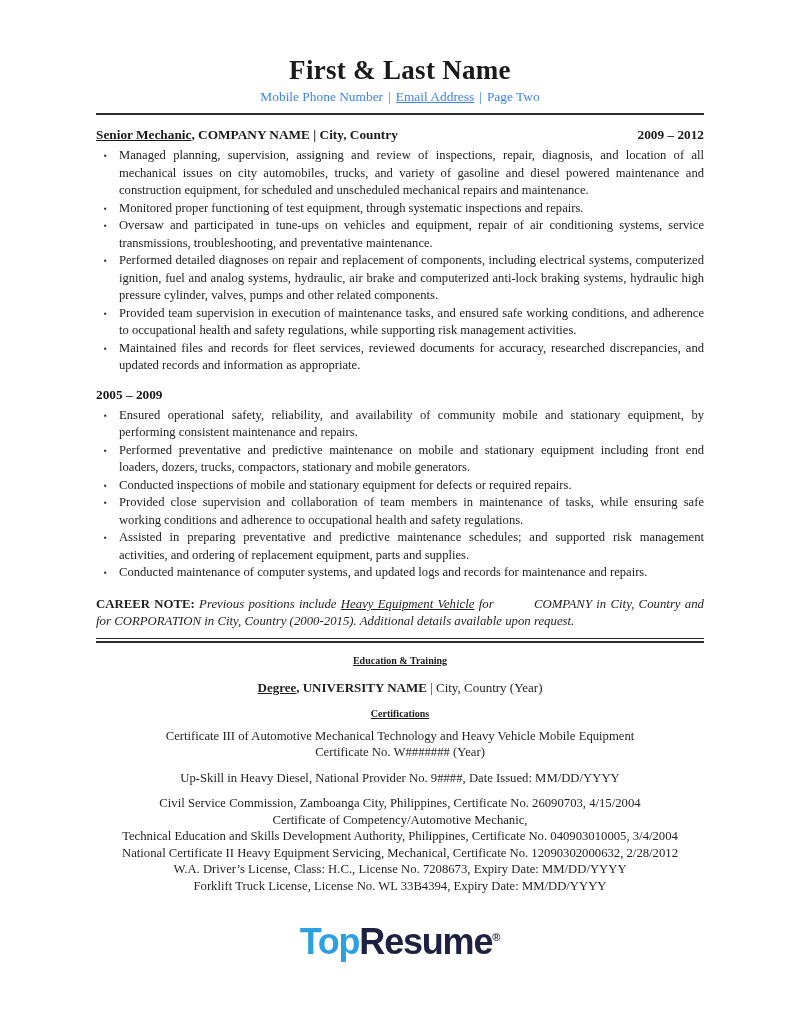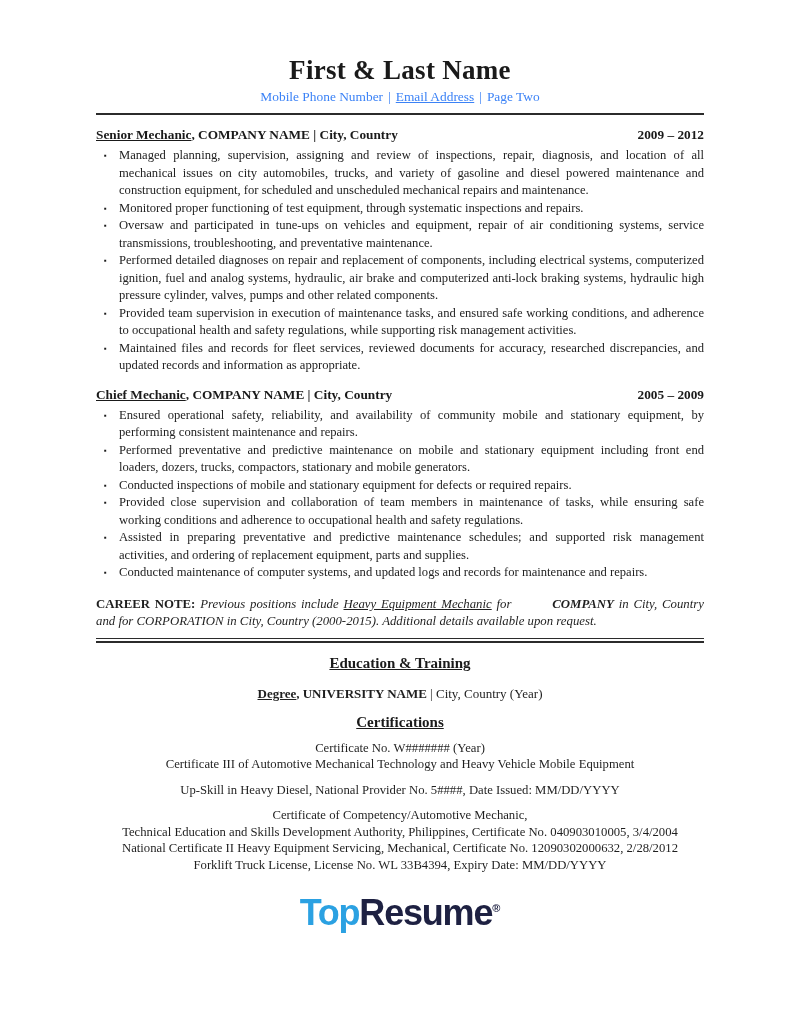--- a/index.html
+++ b/index.html
@@ -21,33 +21,33 @@
   .job-title { text-decoration:underline; }
   .bullets { list-style:none; margin:4px 0 0 0; padding:0; }
   .bullet-item { display:flex; font-size:12.6px; line-height:17.5px; color:#222; }
   .bullet-marker { flex:none; width:23px; padding-left:8px; box-sizing:border-box; font-size:8px; line-height:17.5px; color:#1a1a1a; }
   .bullet-text { flex:1; text-align:justify; }
 
   
   .career-note { margin:14px 0 0 0; font-size:12.8px; line-height:17px; text-align:justify; font-style:italic; color:#1f1f1f; }
   .cn-label { font-style:normal; font-weight:bold; }
   .cn-underline { text-decoration:underline; }
-  .cn-company { font-weight:bold;margin-left:36px; }
+  .cn-company { font-weight:normal;margin-left:36px; }
   .double-rule { margin-top:8px; height:2px; border-top:1px solid #2b2b2b; border-bottom:2px solid #2b2b2b; }
 
   
-  .section-heading { margin:12px 0 0 0; text-align:center; font-size:15px; font-weight:bold; text-decoration:underline; color:#1a1a1a; }
+  .section-heading { margin:12px 0 0 0; text-align:center; font-size:10px; font-weight:bold; text-decoration:underline; color:#1a1a1a; }
   .degree-line { margin:14px 0 0 0; text-align:center; font-size:13px; color:#1f1f1f; }
   .degree-name { font-weight:bold; text-decoration:underline; }
   .bold { font-weight:bold; }
   .cert-group { margin-top:9px; text-align:center; font-size:12.7px; line-height:16.5px; color:#1f1f1f; }
   .cert-line { }
 
   
-  .logo { margin-top:20px; text-align:center; font-family:"Liberation Sans", sans-serif; font-weight:bold; font-size:36px; letter-spacing:-1.2px; line-height:1.1; }
+  .logo { margin-top:28px; text-align:center; font-family:"Liberation Sans", sans-serif; font-weight:bold; font-size:36px; letter-spacing:-1.2px; line-height:1.1; }
   .logo-top { color:#2ba1e2; }
   .logo-resume { color:#1e2142; }
   .logo-reg { font-size:11px; vertical-align:super; color:#1e2142; letter-spacing:0; }
 </style>
 </head>
 <body>
 
 <div class="page">
 
   <h1 class="name">First &amp; Last Name</h1>
@@ -82,21 +82,20 @@
         </li>
       <li class="bullet-item">
           <span class="bullet-marker">▪</span>
           <span class="bullet-text">Maintained files and records for fleet services, reviewed documents for accuracy, researched discrepancies, and updated records and information as appropriate.</span>
         </li>
     </ul>
   </section>
 
   <section class="job">
     <div class="job-head">
-      <div><span class="job-title">Chief Mechanic</span><span>, COMPANY NAME | City, Country</span></div>
       <div>2005 – 2009</div>
     </div>
     <ul class="bullets">
       <li class="bullet-item">
           <span class="bullet-marker">▪</span>
           <span class="bullet-text">Ensured operational safety, reliability, and availability of community mobile and stationary equipment, by performing consistent maintenance and repairs.</span>
         </li>
       <li class="bullet-item">
           <span class="bullet-marker">▪</span>
           <span class="bullet-text">Performed preventative and predictive maintenance on mobile and stationary equipment including front end loaders, dozers, trucks, compactors, stationary and mobile generators.</span>
@@ -113,40 +112,42 @@
           <span class="bullet-marker">▪</span>
           <span class="bullet-text">Assisted in preparing preventative and predictive maintenance schedules; and supported risk management activities, and ordering of replacement equipment, parts and supplies.</span>
         </li>
       <li class="bullet-item">
           <span class="bullet-marker">▪</span>
           <span class="bullet-text">Conducted maintenance of computer systems, and updated logs and records for maintenance and repairs.</span>
         </li>
     </ul>
   </section>
 
-  <p class="career-note"><span class="cn-label">CAREER NOTE:</span><span> Previous positions include </span><span class="cn-underline">Heavy Equipment Mechanic</span><span> for </span><span class="cn-company">COMPANY</span><span> in City, Country and for CORPORATION in City, Country (2000-2015). Additional details available upon request.</span></p>
+  <p class="career-note"><span class="cn-label">CAREER NOTE:</span><span> Previous positions include </span><span class="cn-underline">Heavy Equipment Vehicle</span><span> for </span><span class="cn-company">COMPANY</span><span> in City, Country and for CORPORATION in City, Country (2000-2015). Additional details available upon request.</span></p>
 
   <div class="double-rule"></div>
 
   <h2 class="section-heading">Education &amp; Training</h2>
   <p class="degree-line"><span class="degree-name">Degree</span><span class="bold">, </span><span class="bold">UNIVERSITY NAME</span><span> | City, Country (Year)</span></p>
 
   <h2 class="section-heading">Certifications</h2>
 
   <div class="cert-group">
+    <div class="cert-line">Certificate III of Automotive Mechanical Technology and Heavy Vehicle Mobile Equipment</div>
     <div class="cert-line">Certificate No. W####### (Year)</div>
-    <div class="cert-line">Certificate III of Automotive Mechanical Technology and Heavy Vehicle Mobile Equipment</div>
   </div>
 
   <div class="cert-group">
-    <div class="cert-line">Up-Skill in Heavy Diesel, National Provider No. 5####, Date Issued: MM/DD/YYYY</div>
+    <div class="cert-line">Up-Skill in Heavy Diesel, National Provider No. 9####, Date Issued: MM/DD/YYYY</div>
   </div>
 
   <div class="cert-group">
+    <div class="cert-line">Civil Service Commission, Zamboanga City, Philippines, Certificate No. 26090703, 4/15/2004</div>
     <div class="cert-line">Certificate of Competency/Automotive Mechanic,</div>
     <div class="cert-line">Technical Education and Skills Development Authority, Philippines, Certificate No. 040903010005, 3/4/2004</div>
     <div class="cert-line">National Certificate II Heavy Equipment Servicing, Mechanical, Certificate No. 12090302000632, 2/28/2012</div>
+    <div class="cert-line">W.A. Driver’s License, Class: H.C., License No. 7208673, Expiry Date: MM/DD/YYYY</div>
     <div class="cert-line">Forklift Truck License, License No. WL 33B4394, Expiry Date: MM/DD/YYYY</div>
   </div>
 
   <div class="logo"><span class="logo-top">Top</span><span class="logo-resume">Resume</span><span class="logo-reg">®</span></div>
 
 </div>
 
 </body></html>

